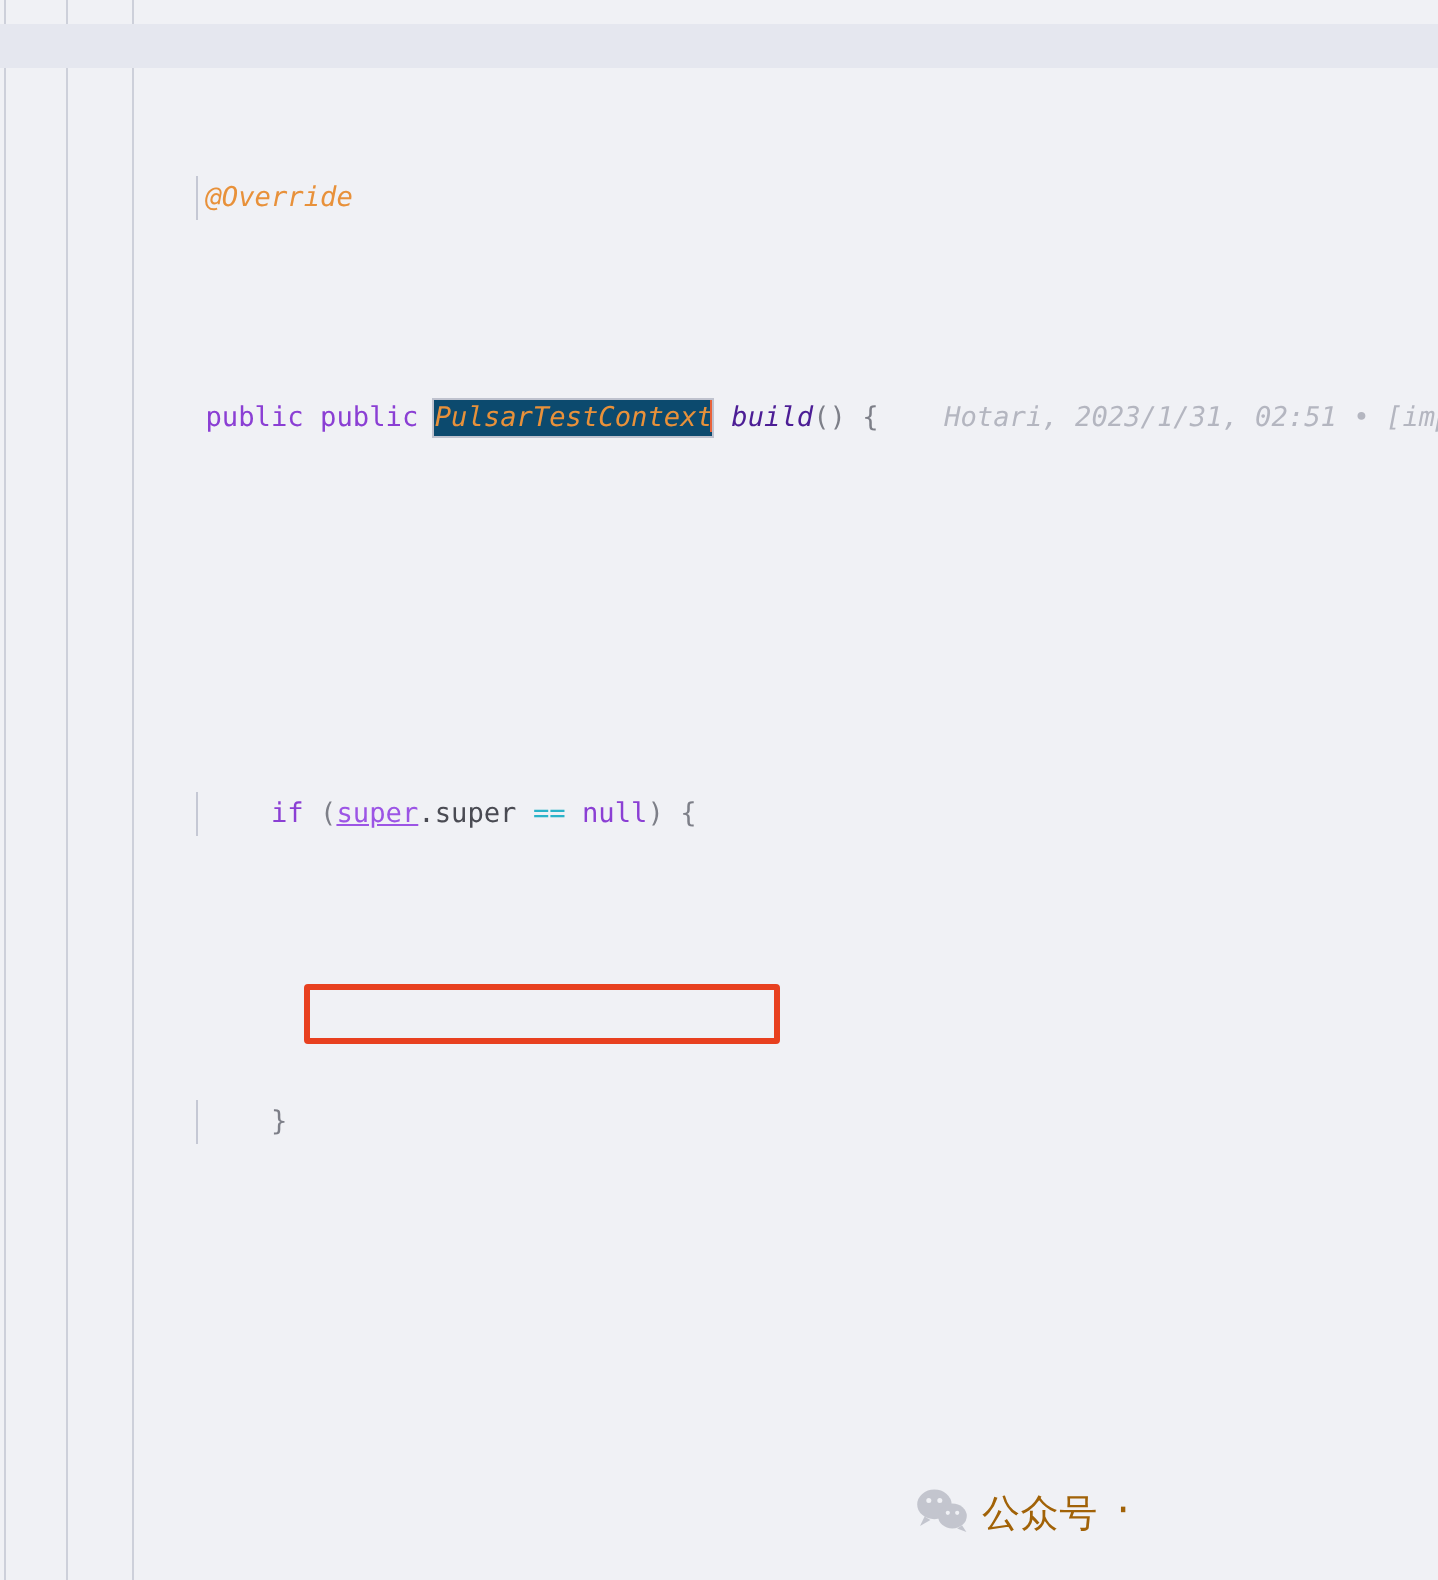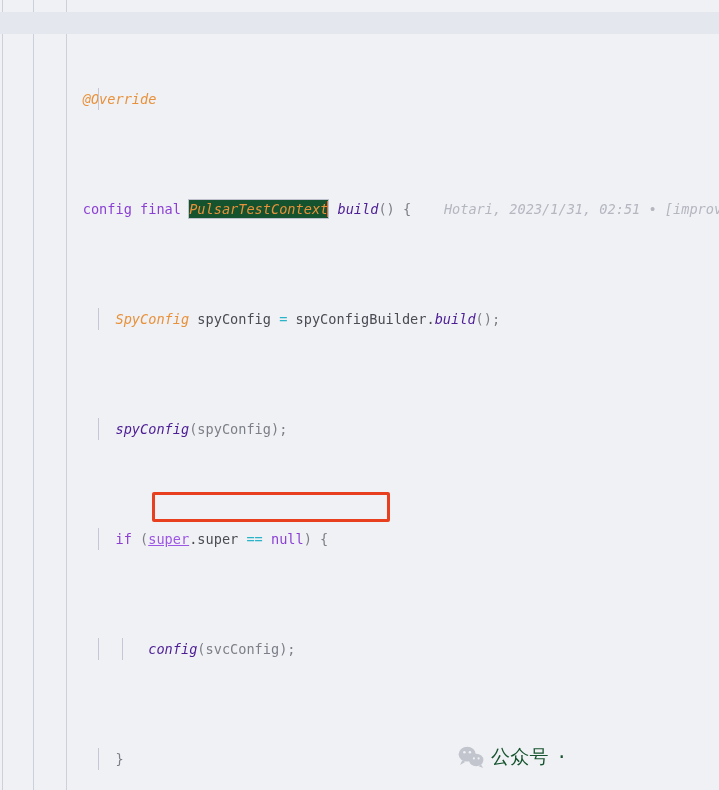--- a/index.html
+++ b/index.html
@@ -51,21 +51,21 @@
     top: 0;
     width: 719px;
     font-size: 13.6px;
     line-height: 22px;
     white-space: pre;
     color: #4A4B53;
   }
   .line {
     position: relative;
     height: 22px;
-    padding-left: 50px;
+    padding-left: 70px;
     white-space: pre;
   }
 
   
   .guide {
     position: absolute;
     top: 0;
     width: 1px;
     height: 22px;
     background: #C5C8D4;
@@ -76,21 +76,21 @@
   .cls  { color: #E8913A; font-style: italic; } 
   .mth  { color: #4c1d95; font-style: italic; }                     
   .fld  { color: #9C55E5; text-decoration: underline; }                     
   .op   { color: #2BB3C9; } 
   .ann  { color: #E8913A; font-style: italic; } 
   .pln  { color: #4A4B53; }                     
   .pct  { color: #7D7F88; }                     
 
   
   .sel-ident {
-    background: #14532d;
+    background: #0c4a6e;
     outline: 1px solid #BFC2CE;
     padding: 1px 0;
   }
   .caret {
     display: inline-block;
     width: 2px;
     height: 16px;
     background: #E8623A;
     vertical-align: -3px;
     margin-left: -1px;
@@ -114,23 +114,23 @@
     box-sizing: border-box;
     pointer-events: none;
   }
 
   
   #watermark {
     position: absolute;
     left: 458px;
     top: 744px;
     display: flex;
-    align-items: center;
+    align-items: flex-start;
     gap: 7px;
-    color: #14532d;
+    color: #a16207;
     font-family: Liberation Mono, monospace;
     font-size: 19px;
     white-space: nowrap;
   }
   #watermark .wm-logo { flex: 0 0 auto; display: block; }
   #watermark .wm-text { letter-spacing: .3px; }
 </style>
 </head>
 <body>
 
@@ -141,33 +141,30 @@
   <div class="gutter-rule r3"></div>
 
   <div id="current-line-band"></div>
 
   <div id="code">
 
     
     <div class="line"><span class="guide" style="left:98px"></span><span class="ann">    @Override</span></div>
 
     
-    <div class="line"><span class="kw">    config final </span><span class="sel-ident cls">PulsarTestContext</span><span class="caret"></span><span class="pln"> </span><span class="mth">build</span><span class="pct">() {    </span><span class="blame">Hotari, 2023/1/31, 02:51 • [improve][tes</span></div>
-
-    
-    <div class="line"><span class="guide" style="left:98px"></span><span class="cls">        SpyConfig</span><span class="pln"> spyConfig </span><span class="op">=</span><span class="pln"> spyConfigBuilder.</span><span class="mth">build</span><span class="pct">();</span></div>
-
-    
-    <div class="line"><span class="guide" style="left:98px"></span><span class="mth">        spyConfig</span><span class="pct">(spyConfig);</span></div>
+    <div class="line"><span class="kw">    public public </span><span class="sel-ident cls">PulsarTestContext</span><span class="caret"></span><span class="pln"> </span><span class="mth">build</span><span class="pct">() {    </span><span class="blame">Hotari, 2023/1/31, 02:51 • [improve][tes</span></div>
+
+    
+
+    
 
     
     <div class="line"><span class="guide" style="left:98px"></span><span class="kw">        if</span><span class="pct"> (</span><span class="fld">super</span><span class="pln">.super </span><span class="op">==</span><span class="kw"> null</span><span class="pct">) {</span></div>
 
     
-    <div class="line"><span class="guide" style="left:98px"></span><span class="guide" style="left:122px"></span><span class="mth">            config</span><span class="pct">(svcConfig);</span></div>
 
     
     <div class="line"><span class="guide" style="left:98px"></span><span class="pct">        }</span></div>
 
     
     
 
     
     
 

